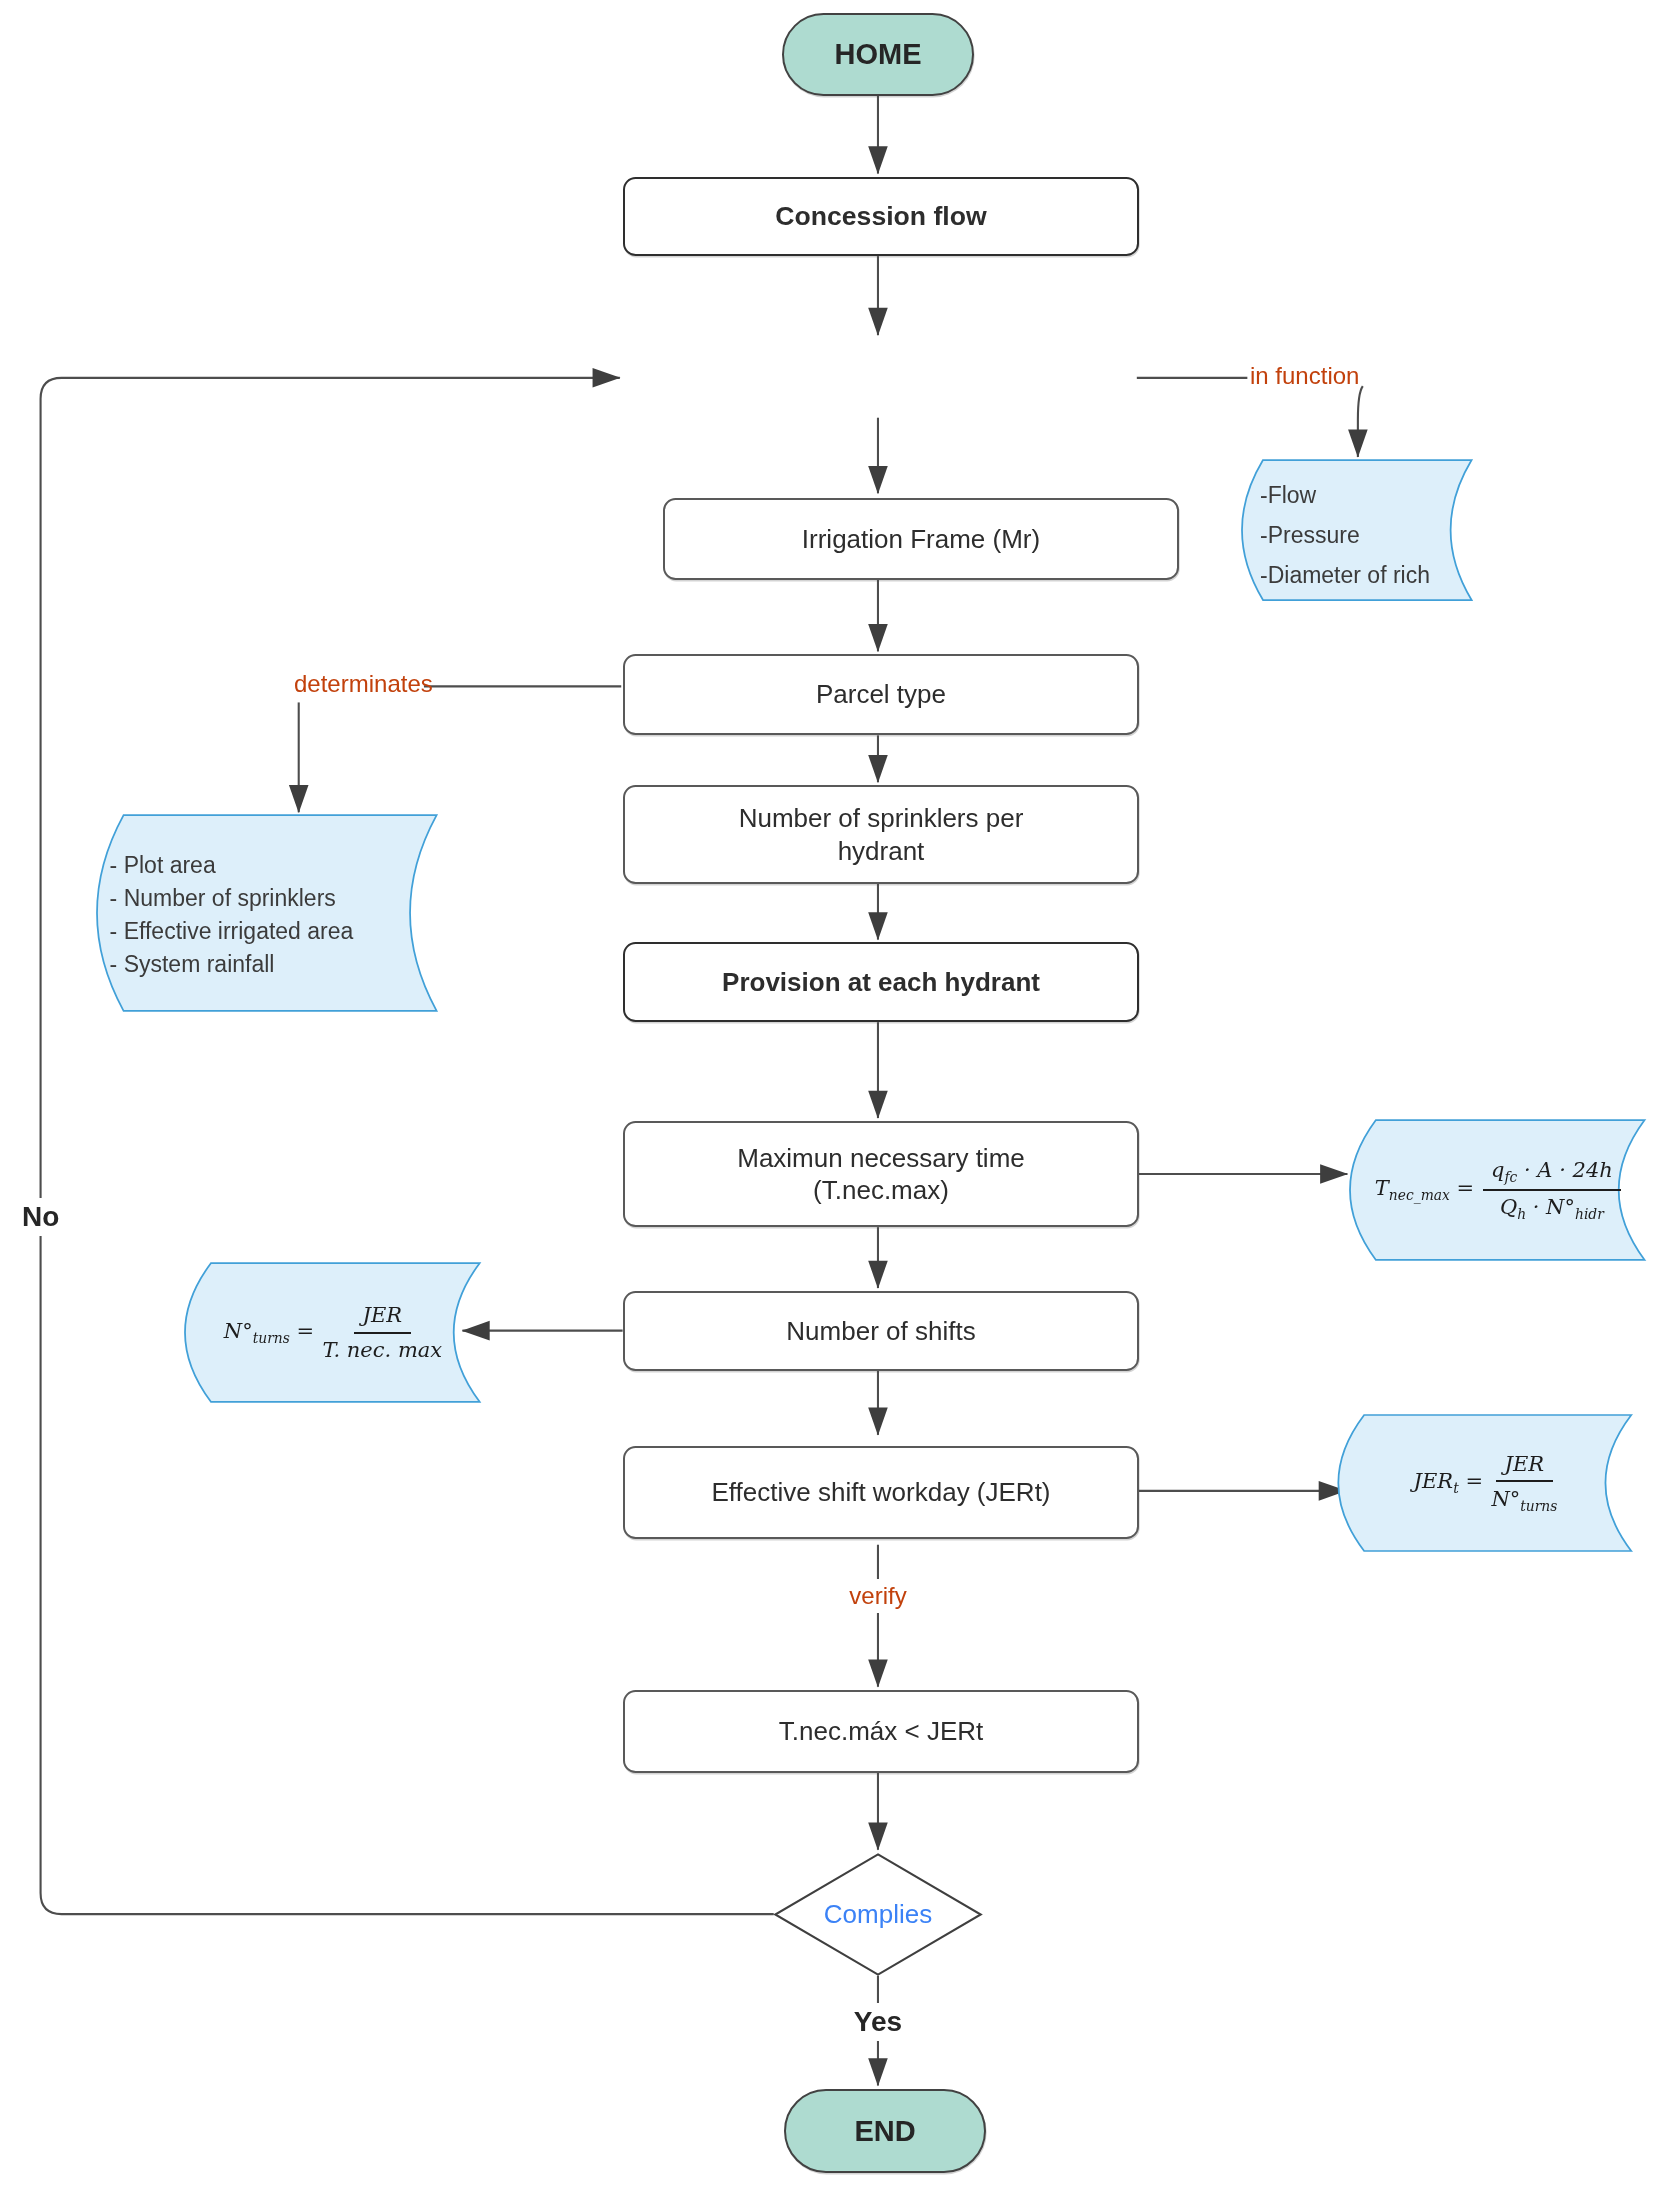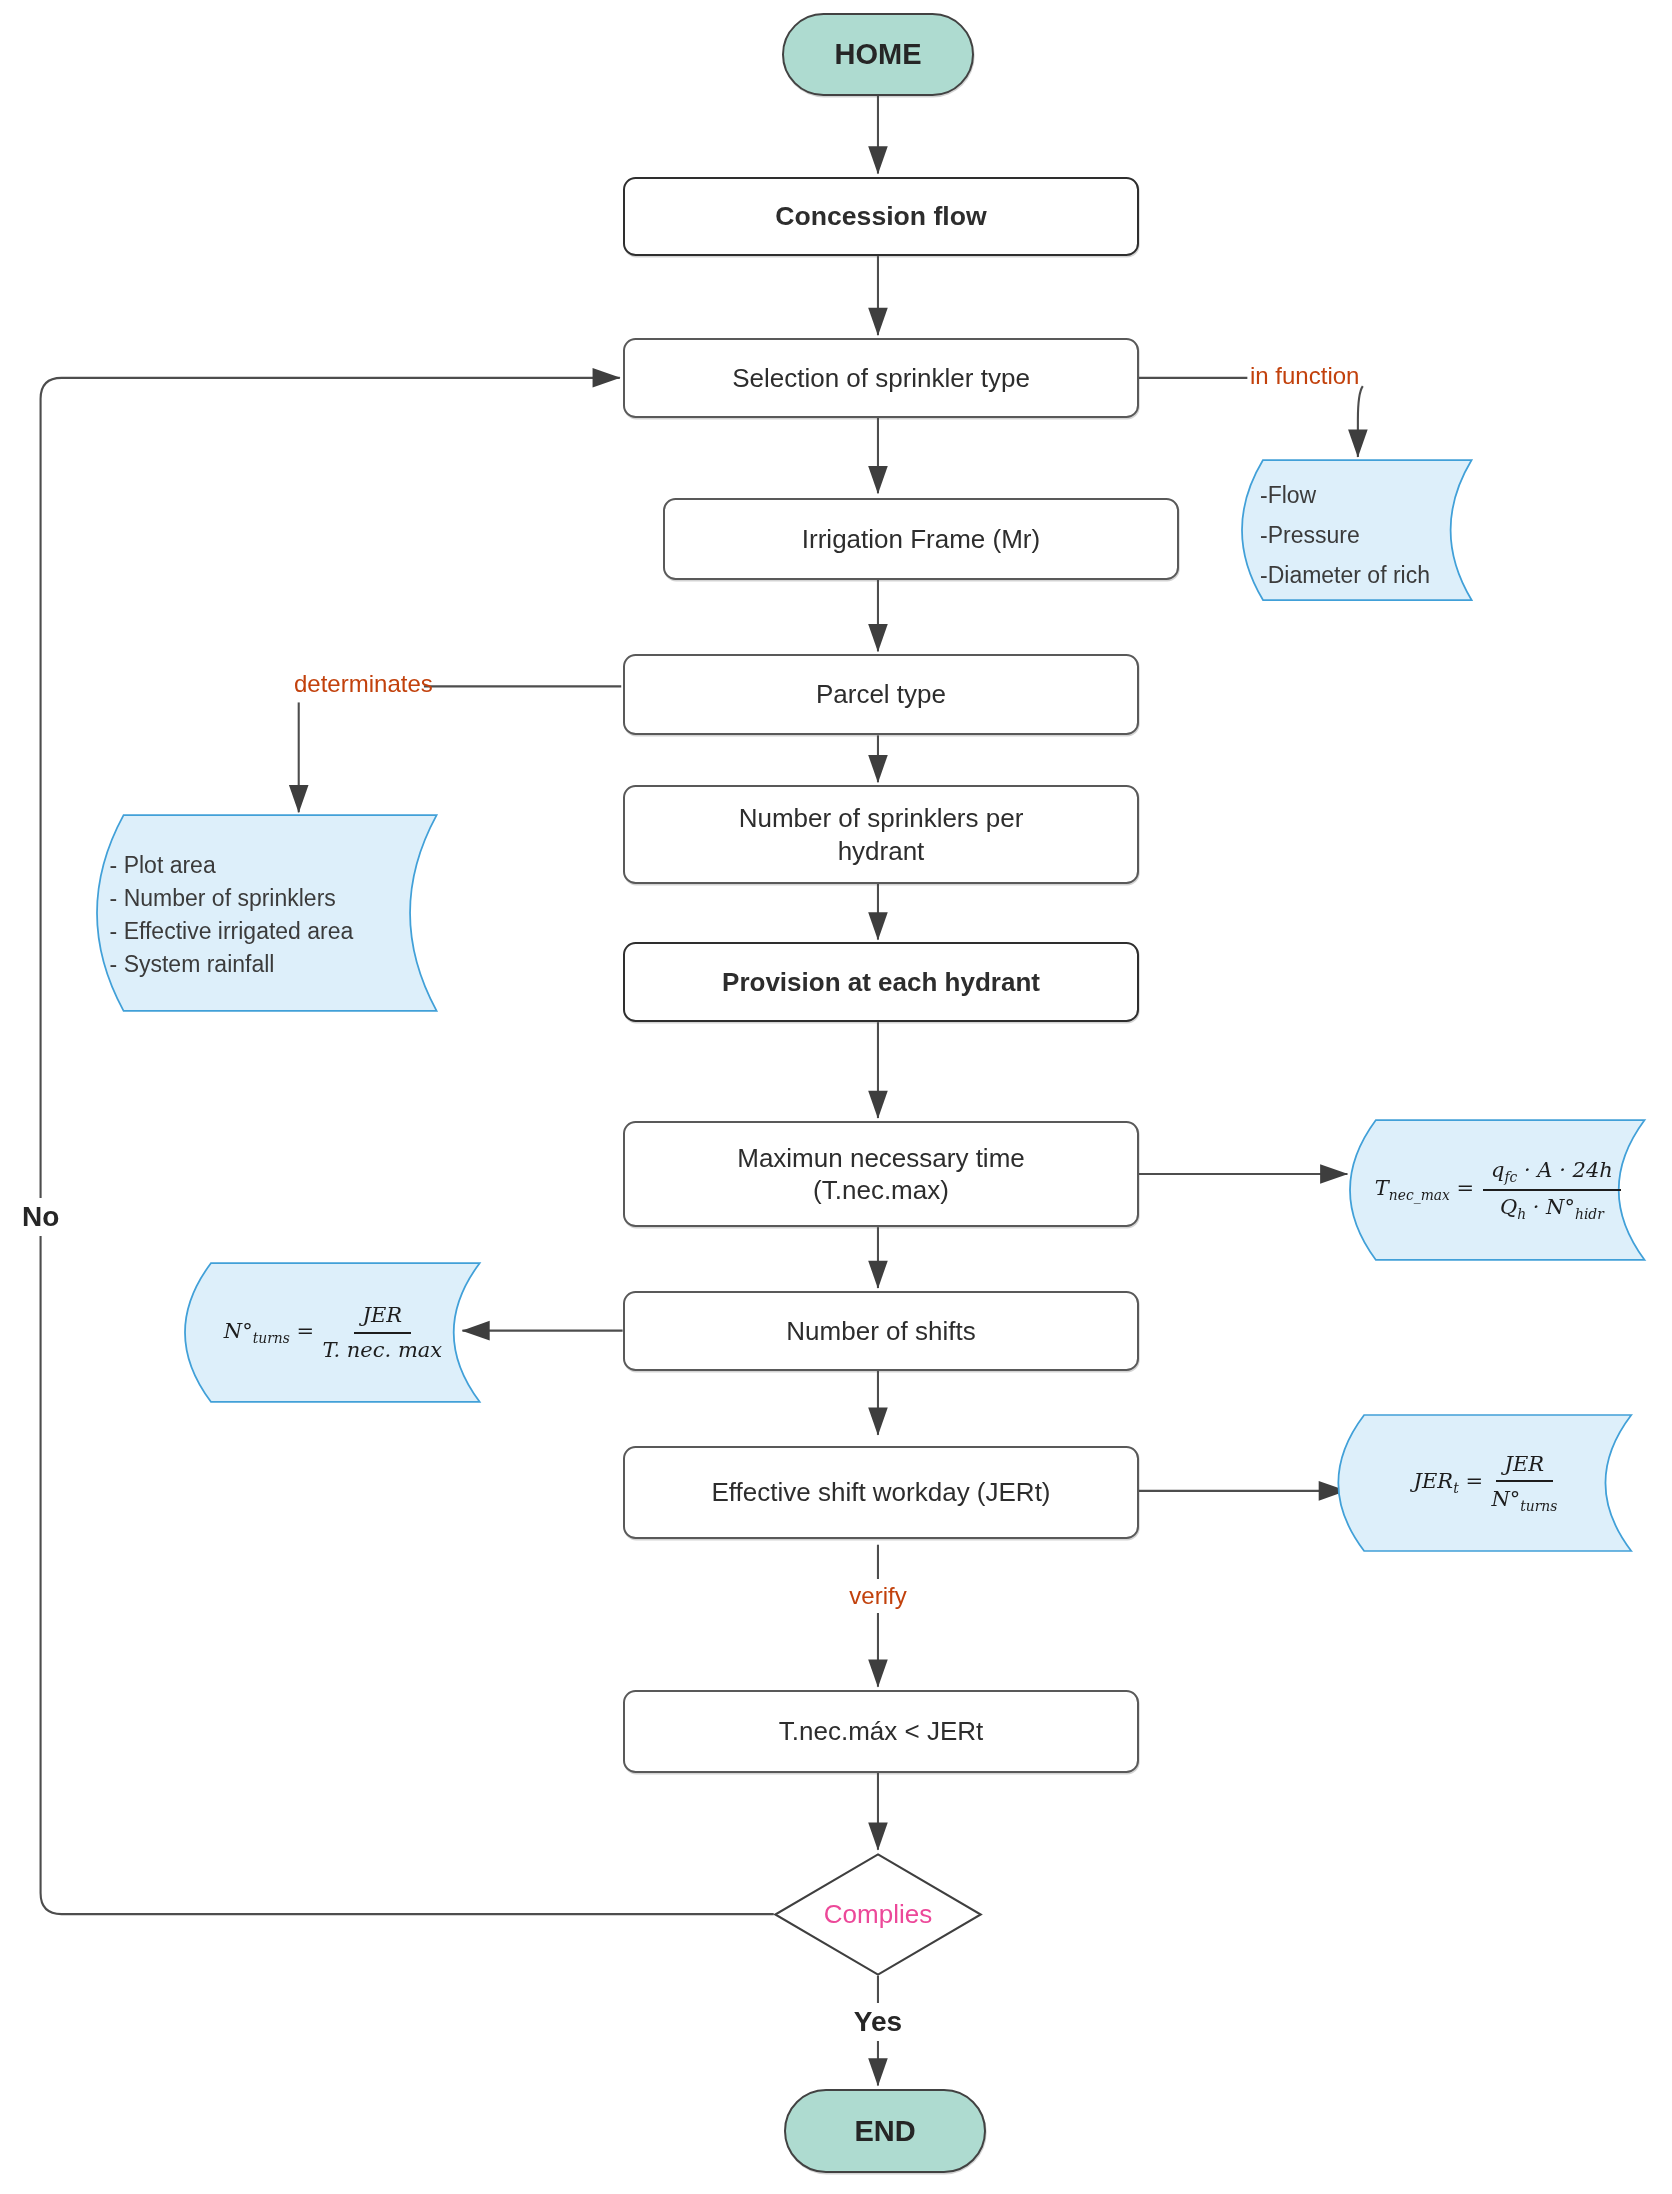--- a/index.html
+++ b/index.html
@@ -54,21 +54,21 @@
   .frac .num{padding:0 8.4px 4.2px 8.4px;border-bottom:2.1px solid #1d1d1d;}
   .frac .den{padding-top:4.2px;}
   .edge-label{
     position:absolute;font-size:24px;color:#c2410c;white-space:nowrap;
   }
   .edge-label.onLine{background:#ffffff;text-align:center;padding:2.8px 0;}
   .edge-label.strong{font-weight:bold;font-size:28px;color:#262626;}
   .diamond{position:absolute;}
   .diamond .dlabel{
     position:absolute;inset:0;display:flex;align-items:center;justify-content:center;
-    font-size:26px;color:#ec4899;
+    font-size:26px;color:#3b82f6;
   }
 </style>
 </head>
 <body>
 
 <div class="canvas">
 
   <svg class="connectors" viewBox="0 0 2390 3136" width="1672" height="2194">
     <defs>
       <marker id="arrow" markerUnits="userSpaceOnUse" markerWidth="42" markerHeight="30" viewBox="0 0 42 30" refX="40" refY="15" orient="auto">
@@ -103,23 +103,20 @@
     <span>HOME</span>
   </div>
   <div class="terminal" style="left:784px;top:2089px;width:202px;height:84px;">
     <span>END</span>
   </div>
 
   <div class="node bold" style="left:623px;top:177px;width:516px;height:79px;font-size:26.6px;">
     <span class="inner">Concession flow</span>
   </div>
 
-  <div class="node" style="left:623px;top:338px;width:516px;height:80px;">
-    <span class="inner">Selection of sprinkler type</span>
-  </div>
 
   <div class="node" style="left:623px;top:498px;width:516px;height:82px;margin-left:40px;">
     <span class="inner">Irrigation Frame (Mr)</span>
   </div>
 
   <div class="node" style="left:623px;top:654px;width:516px;height:81px;">
     <span class="inner">Parcel type</span>
   </div>
 
   <div class="node" style="left:623px;top:785px;width:516px;height:99px;">

